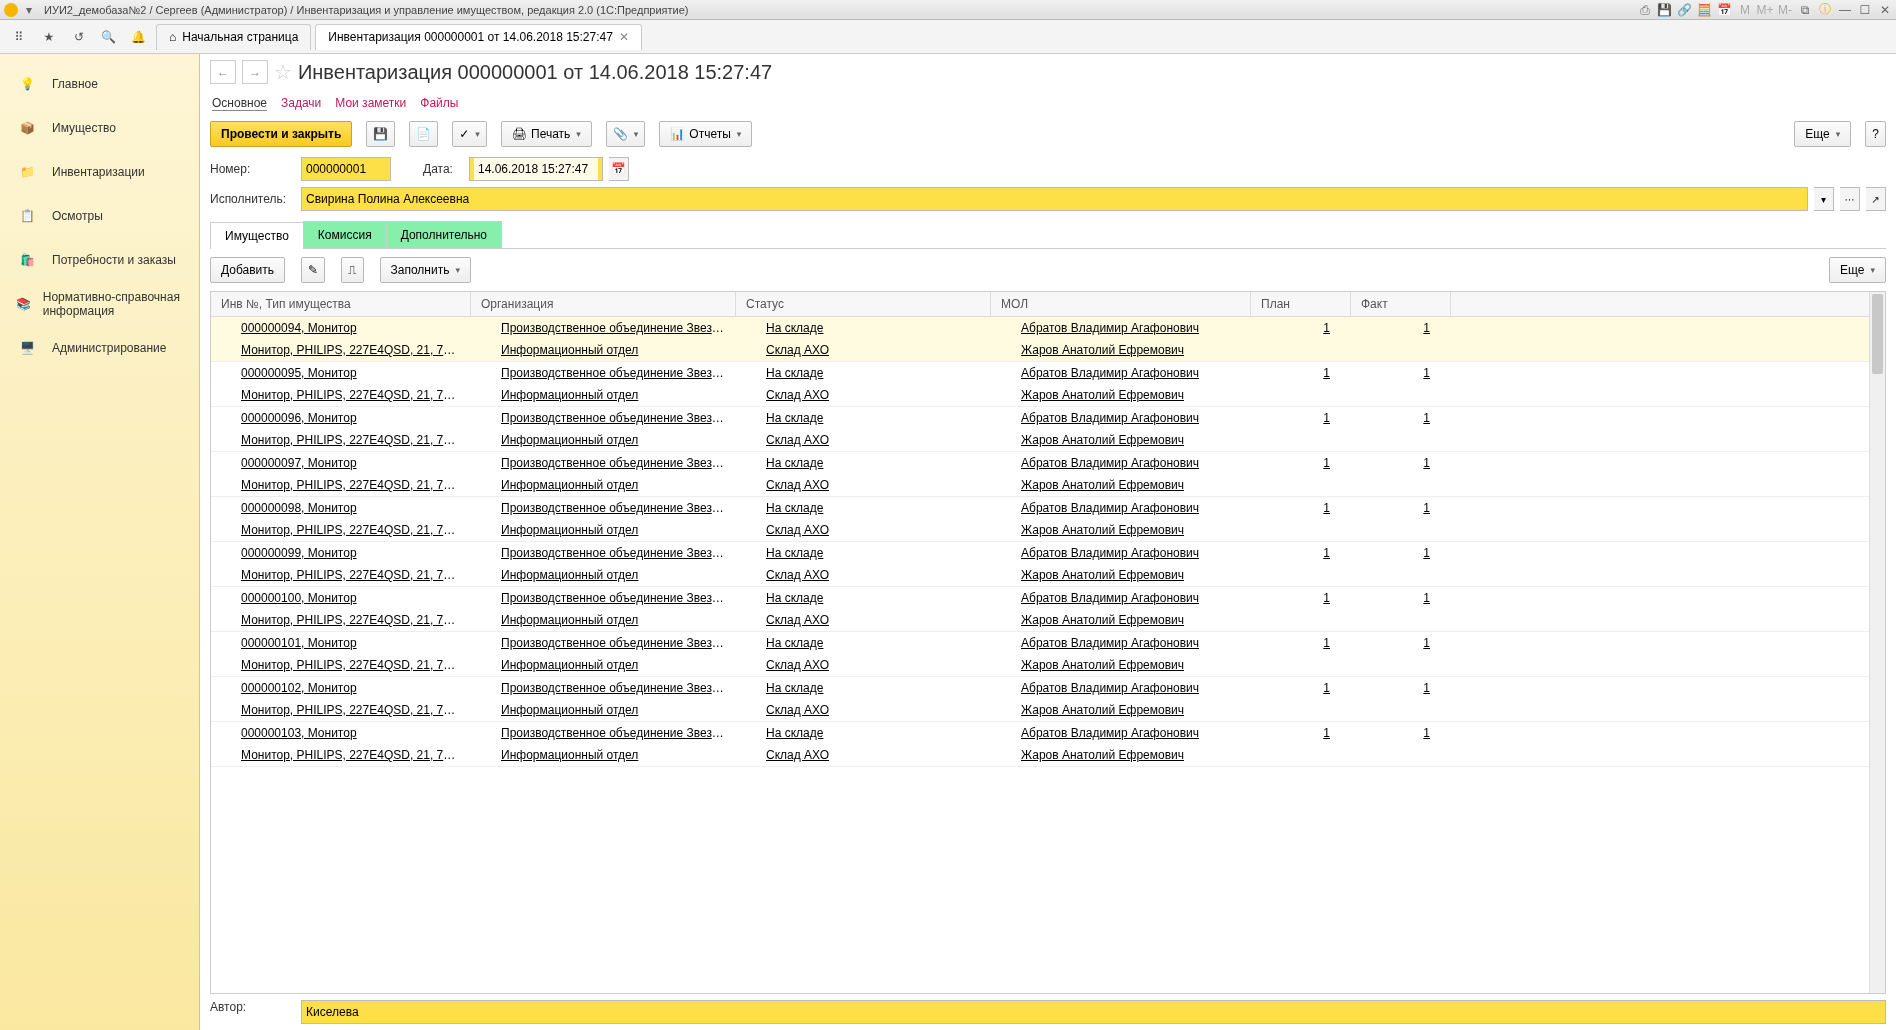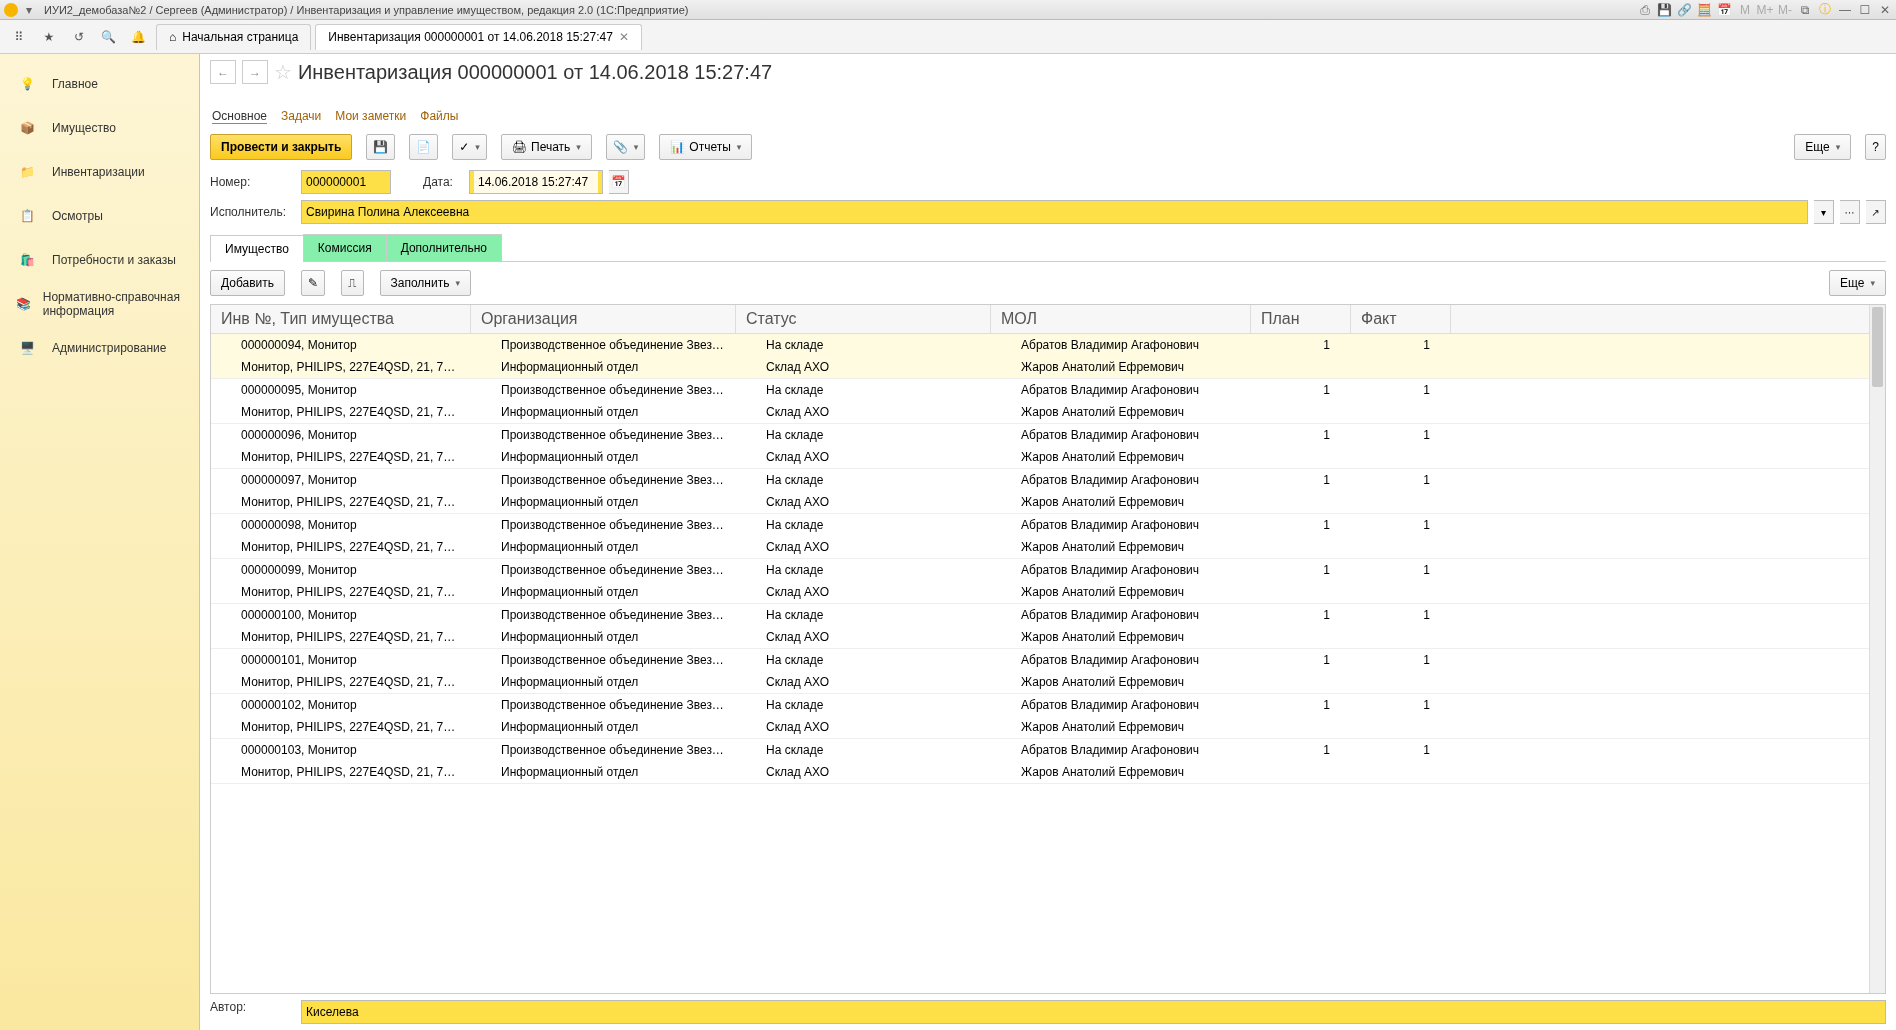--- a/index.html
+++ b/index.html
@@ -22,22 +22,22 @@
 .sidebar { width: 200px; background: linear-gradient(#fdf5d5,#fae8a0); border-right: 1px solid #d8c97a; padding-top: 8px; }
 .side-item { display: flex; align-items: center; gap: 10px; padding: 8px 14px; cursor: pointer; color: #333; }
 .side-icon { width: 28px; height: 28px; display: inline-flex; align-items: center; justify-content: center; }
 
 .main { flex: 1; display: flex; flex-direction: column; padding: 6px 10px 0 10px; overflow: hidden; }
 .hdr-row { display: flex; align-items: center; gap: 6px; margin-bottom: 4px; }
 .nav-btn { width: 26px; height: 24px; border: 1px solid #ccc; background: #fff; display: inline-flex; align-items: center; justify-content: center; cursor: pointer; color: #888; }
 .star { color: #ccc; font-size: 20px; cursor: pointer; }
 .page-title { font-size: 20px; color: #333; }
 
-.subnav { display: flex; gap: 14px; margin: 21px 0 10px 2px; }
-.subnav a { color: #a16207; cursor: pointer; text-decoration: none; }
+.subnav { display: flex; gap: 14px; margin: 8px 0 10px 2px; }
+.subnav a { color: #be185d; cursor: pointer; text-decoration: none; }
 .subnav a.active { color: #333; border-bottom: 1px solid #888; }
 
 .action-row { display: flex; align-items: center; gap: 14px; margin-bottom: 10px; }
 .btn { height: 26px; padding: 0 10px; border: 1px solid #b8b8b8; background: linear-gradient(#fcfcfc,#eee); display: inline-flex; align-items: center; gap: 4px; cursor: pointer; border-radius: 2px; }
 .btn.primary { background: linear-gradient(#ffe066,#fbca1f); border-color: #c9a227; font-weight: bold; }
 .btn.icon-only { padding: 0 6px; }
 .btn .dd { font-size: 9px; color: #666; margin-left: 2px; }
 .spacer { flex: 1; }
 
 .form-row { display: flex; align-items: center; gap: 6px; margin-bottom: 6px; }
@@ -52,25 +52,25 @@
 
 .tabs2 { display: flex; border-bottom: 1px solid #ccc; margin-top: 4px; }
 .tab2 { padding: 6px 14px; border: 1px solid #ccc; border-bottom: none; background: #86efac; cursor: pointer; margin-right: -1px; }
 .tab2.active { background: #fff; position: relative; top: 1px; }
 
 .table-toolbar { display: flex; align-items: center; gap: 16px; padding: 8px 0; }
 
 .table-wrap { flex: 1; border: 1px solid #ccc; overflow: hidden; display: flex; flex-direction: column; }
 .thead { display: flex; flex-direction: column; }
 .th-row { display: flex; border-bottom: 1px solid #ddd; background: #f7f7f7; }
-.th { padding: 5px 10px; border-right: 1px solid #ddd; color: #555; font-size: 16px; }
+.th { padding: 5px 10px; border-right: 1px solid #ddd; color: #555; font-size: 12px; }
 .tbody { flex: 1; overflow-y: auto; }
 .tr-group { border-bottom: 1px solid #eee; }
 .tr-group.sel { background: #fffbe0; }
-.tr { display: flex; }
+.tr { display: flex; text-decoration: underline; }
 .td { padding: 4px 10px 4px 30px; border-right: 1px solid transparent; white-space: nowrap; overflow: hidden; text-overflow: ellipsis; }
 .td.num { text-align: right; padding-right: 20px; }
 
 .c1 { width: 260px; }
 .c2 { width: 265px; }
 .c3 { width: 255px; }
 .c4 { width: 260px; }
 .c5 { width: 100px; }
 .c6 { width: 100px; }
 

